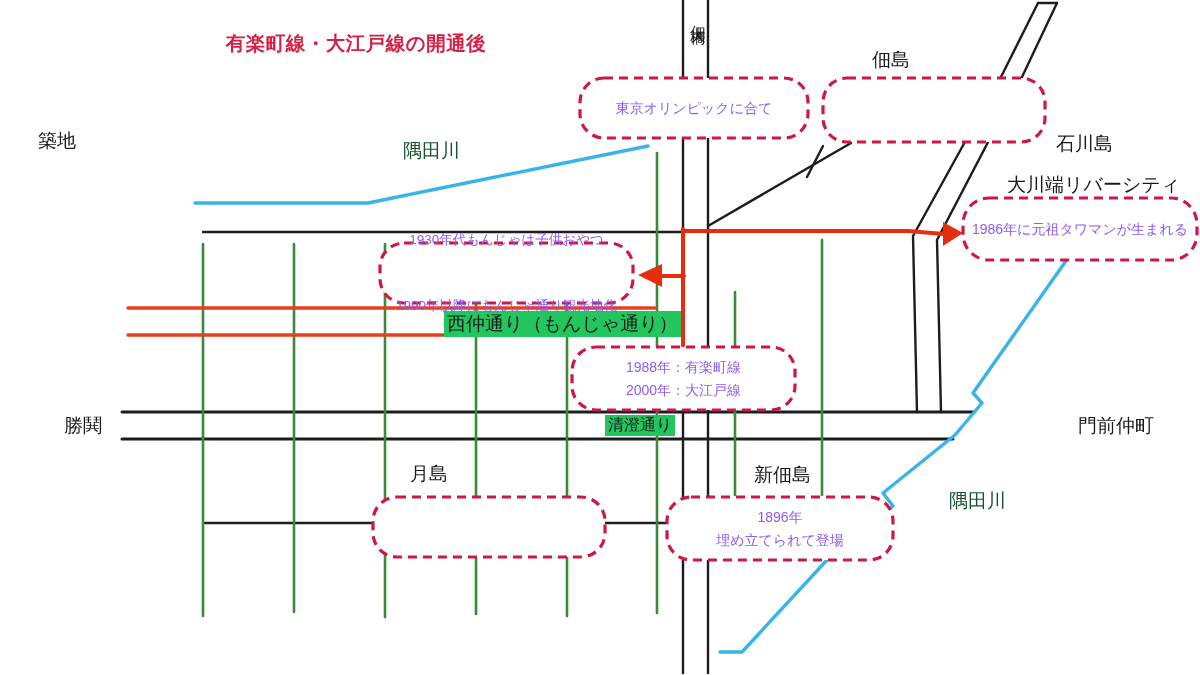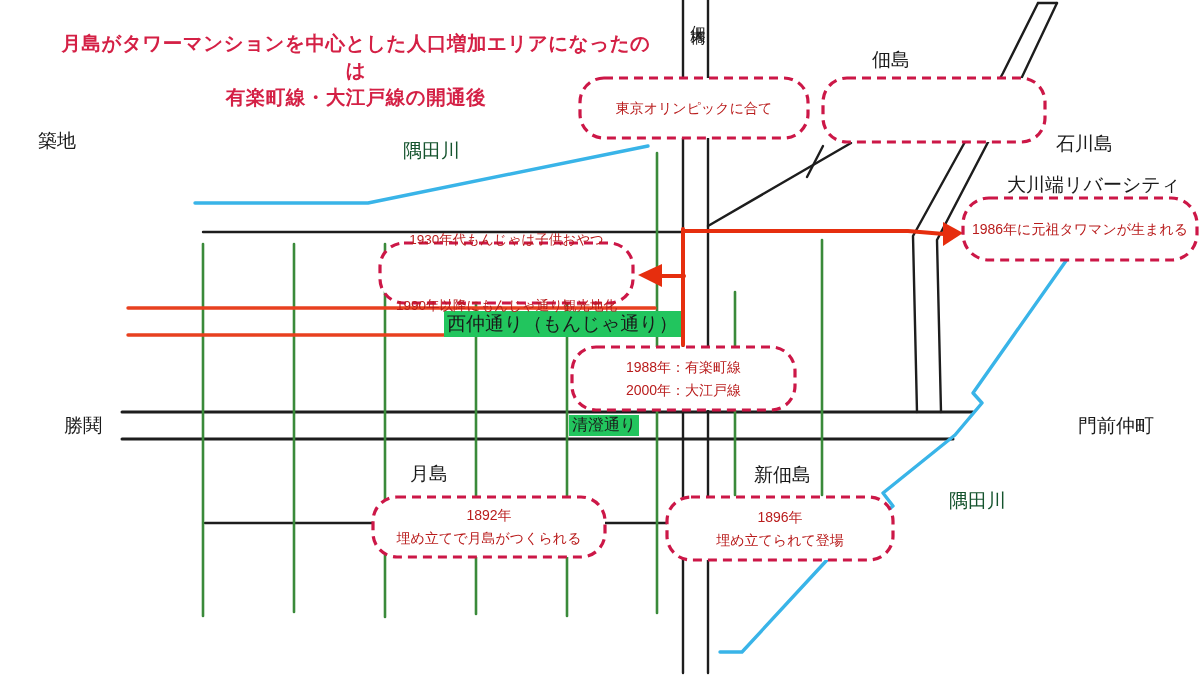--- a/index.html
+++ b/index.html
@@ -9,25 +9,25 @@
   }
   .stage svg{position:absolute;left:0;top:0;}
   .map-title{
     position:absolute;left:60px;top:30px;width:592px;
     text-align:center;font-size:19.5px;font-weight:bold;line-height:27px;
     color:#d42045;letter-spacing:0.5px;
   }
   .t{position:absolute;font-size:19px;color:#1a1a1a;white-space:nowrap;}
   .t.blue{color:#14532d;}
   .t.vert{writing-mode:vertical-rl;text-orientation:upright;font-size:15.5px;letter-spacing:2px;}
-  .t.small{font-size:16px;}
+  .t.small{font-size:16px;margin-left:36px;}
   .t.bg{background:#22c55e;padding:0 3px;}
   .callout{
     position:absolute;display:flex;flex-direction:column;justify-content:center;align-items:center;
-    text-align:center;color:#b91c1c;font-size:14px;line-height:1.62;white-space:nowrap;
+    text-align:center;color:#8b5cf6;font-size:14px;line-height:1.62;white-space:nowrap;
   }
   .callout.tight{font-size:13.5px;gap:44px;}
 </style>
 </head>
 <body>
 
 <div class="stage">
 
   <svg width="1200" height="675" viewBox="0 0 1200 675">
 
@@ -81,21 +81,20 @@
       <rect x="823" y="78" width="222" height="64" rx="24"></rect>
       <rect x="963" y="198" width="234" height="62" rx="26"></rect>
       <rect x="380" y="243" width="253" height="60" rx="24"></rect>
       <rect x="572" y="347" width="223" height="63" rx="24"></rect>
       <rect x="373" y="497" width="232" height="60" rx="24"></rect>
       <rect x="667" y="497" width="226" height="63" rx="24"></rect>
     </g>
   </svg>
 
   <div class="map-title">
-    <div>月島がタワーマンションを中心とした人口増加エリアになったのは</div>
     <div>有楽町線・大江戸線の開通後</div>
   </div>
 
   <span class="t" style="left:38px;top:128px">築地</span>
   <span class="t blue" style="left:403px;top:138px">隅田川</span>
   <span class="t vert" style="left:687px;top:13px">佃大橋</span>
   <span class="t" style="left:872px;top:47px">佃島</span>
   <span class="t" style="left:1056px;top:131px">石川島</span>
   <span class="t" style="left:1007px;top:172px">大川端リバーシティ</span>
   <span class="t" style="left:64px;top:413px">勝鬨</span>
@@ -113,22 +112,18 @@
     <div>1986年に元祖タワマンが生まれる</div>
   </div>
   <div class="callout tight" style="left:380px;top:243px;width:253px;height:60px">
     <div>1930年代もんじゃは子供おやつ</div>
     <div>1990年以降にもんじゃ通り観光地化</div>
   </div>
   <div class="callout" style="left:572px;top:347px;width:223px;height:63px">
     <div>1988年：有楽町線</div>
     <div>2000年：大江戸線</div>
   </div>
-  <div class="callout" style="left:373px;top:497px;width:232px;height:60px">
-    <div>1892年</div>
-    <div>埋め立てで月島がつくられる</div>
-  </div>
   <div class="callout" style="left:667px;top:497px;width:226px;height:63px">
     <div>1896年</div>
     <div>埋め立てられて登場</div>
   </div>
 
 </div>
 
 </body></html>

